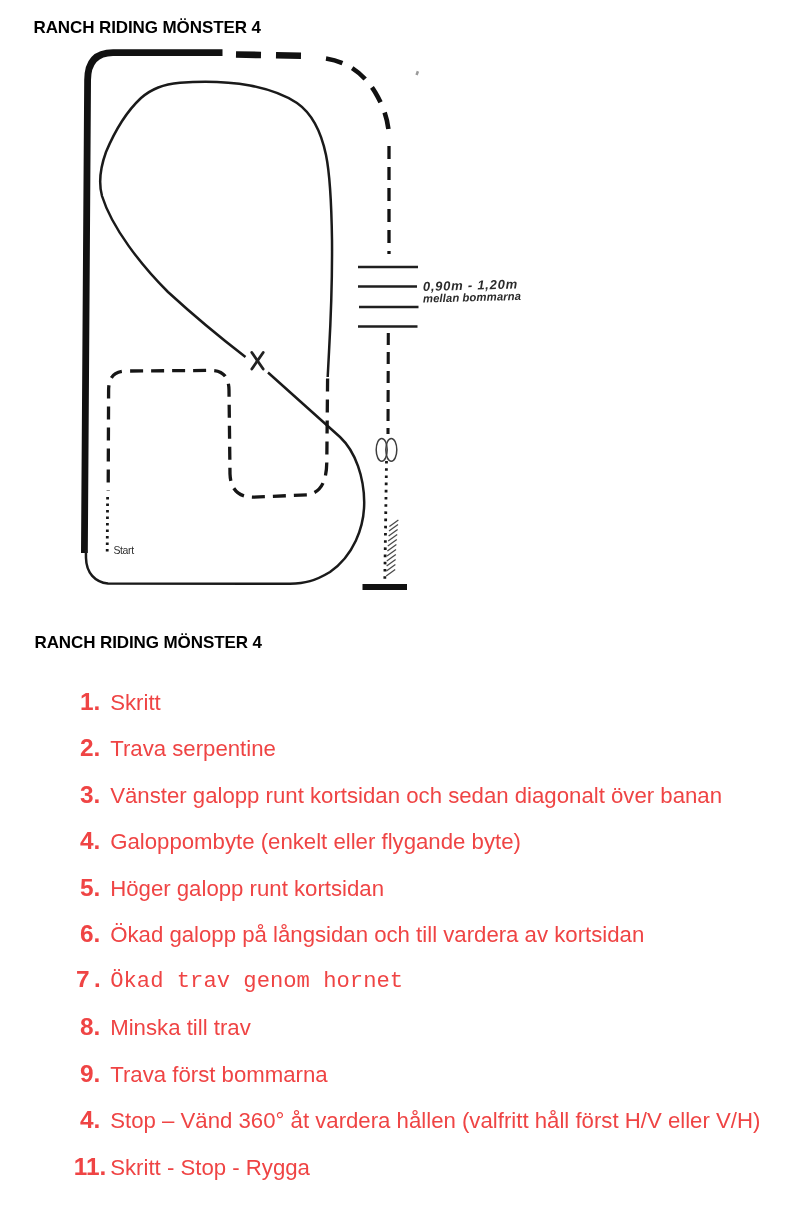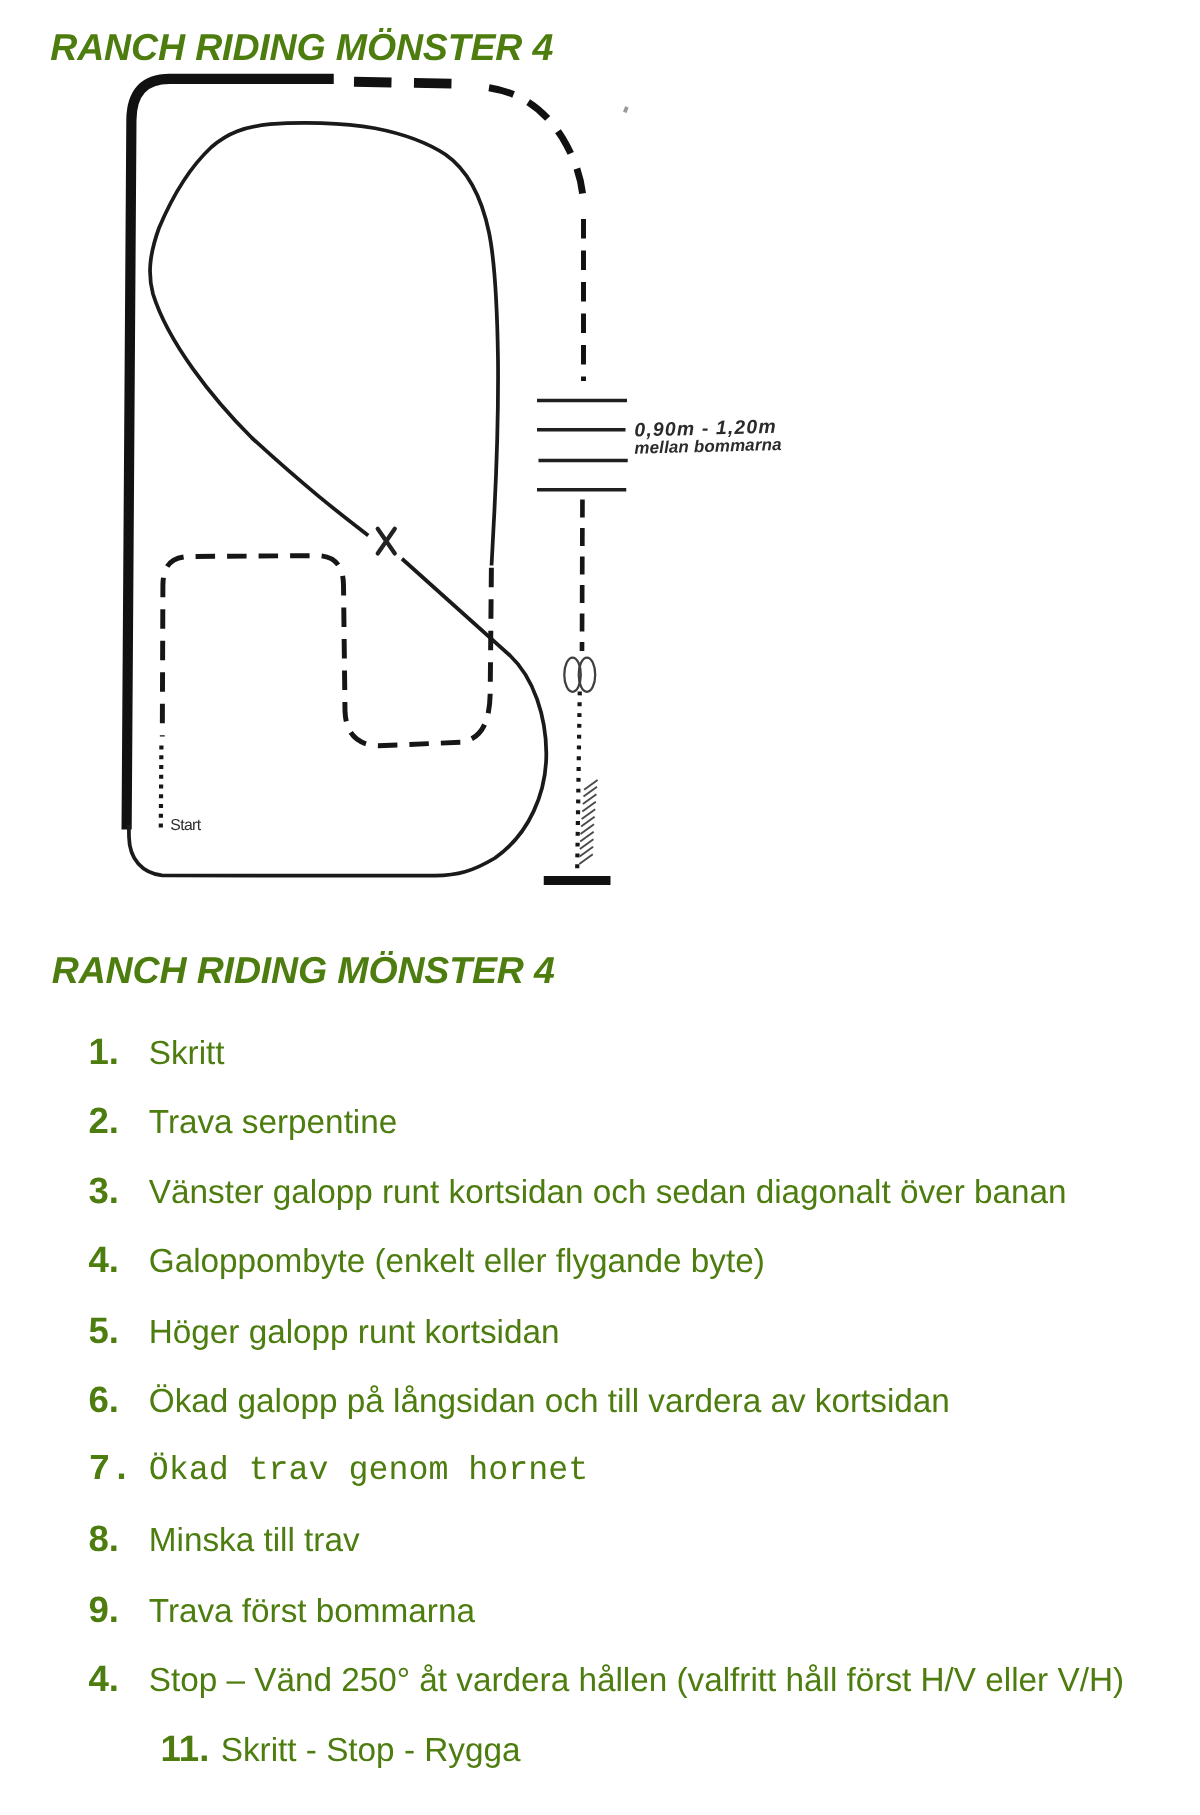--- a/index.html
+++ b/index.html
@@ -1,18 +1,18 @@
 <!DOCTYPE html>
 <html><head>
 <meta charset="utf-8">
 <style>
   html,body{margin:0;padding:0;background:#fff;}
   body{width:800px;height:1210px;position:relative;font-family:"Liberation Sans",sans-serif;color:#1c1c1c;}
-  .ttl{position:absolute;font-weight:bold;font-size:25px;letter-spacing:-0.1px;color:#4d7c0f;white-space:nowrap;font-style:italic;}
-  .item{position:absolute;left:59px;font-size:22.2px;color:#4d7c0f;white-space:nowrap;}
+  .ttl{position:absolute;font-weight:bold;font-size:17px;letter-spacing:-0.1px;color:#000000;white-space:nowrap;}
+  .item{position:absolute;left:70px;font-size:22.2px;color:#ef4444;white-space:nowrap;text-align:center;}
   .item .n{display:inline-block;min-width:40.2px;font-weight:bold;font-size:24.4px;}
 </style>
 </head>
 <body>
 
 <div class="ttl" style="left:33.5px;top:17.5px;">RANCH RIDING MÖNSTER 4</div>
 
 <svg width="800" height="620" viewBox="0 0 800 620" style="position:absolute;left:0;top:0;" fill="none">
 
   <path d="M 222.5 52.6 L 113 52.6 Q 87.8 52.6 87.6 80 L 84.4 553" stroke="#111" stroke-width="6.8" stroke-linecap="butt"></path>
@@ -91,15 +91,15 @@
 <div class="item" style="top:873.5px;"><span class="n">5.</span><span>Höger galopp runt kortsidan</span></div>
 
 <div class="item" style="top:920px;"><span class="n">6.</span><span>Ökad galopp på långsidan och till vardera av kortsidan</span></div>
 
 <div class="item" style="top:966.5px;font-family:Liberation Mono, monospace;"><span class="n">7.</span><span>Ökad trav genom hornet</span></div>
 
 <div class="item" style="top:1013px;"><span class="n">8.</span><span>Minska till trav</span></div>
 
 <div class="item" style="top:1059.5px;"><span class="n">9.</span><span>Trava först bommarna</span></div>
 
-<div class="item" style="top:1106px;"><span class="n">4.</span><span>Stop – Vänd 250° åt vardera hållen (valfritt håll först H/V eller V/H)</span></div>
+<div class="item" style="top:1106px;"><span class="n">4.</span><span>Stop – Vänd 360° åt vardera hållen (valfritt håll först H/V eller V/H)</span></div>
 
-<div class="item" style="top:1152.5px;margin-left:48px;"><span class="n">11.</span><span>Skritt - Stop - Rygga</span></div>
+<div class="item" style="top:1152.5px;"><span class="n">11.</span><span>Skritt - Stop - Rygga</span></div>
 
 </body></html>

